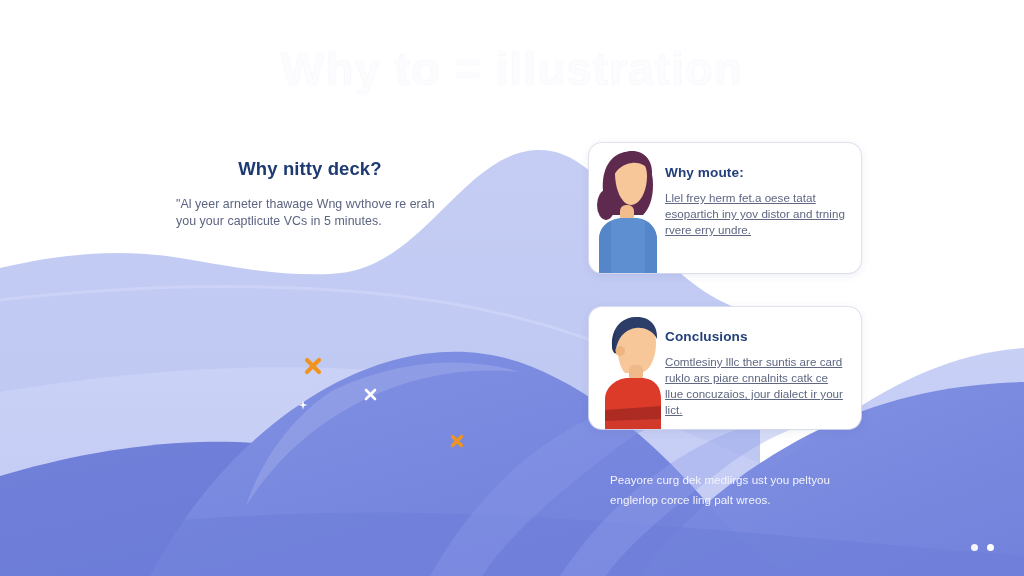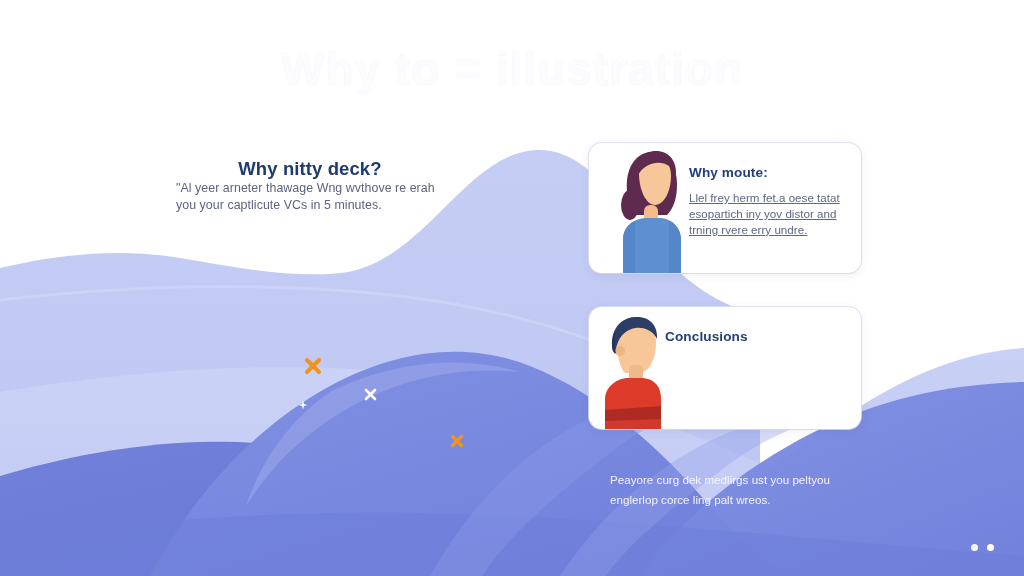--- a/index.html
+++ b/index.html
@@ -54,20 +54,21 @@
     top: 158px;
     width: 268px;
     z-index: 3;
   }
   #left-heading {
     font-size: 18.5px;
     font-weight: 700;
     color: #1e3a72;
     letter-spacing: 0.1px;
     text-align: center;
+    margin-bottom: 16px;
   }
   #left-body {
     font-size: 12.4px;
     line-height: 17px;
     color: #5c6480;
     letter-spacing: 0.05px;
   }
 
   
   .card {
@@ -79,21 +80,20 @@
                 0 0 0 1px rgba(225,228,242,0.85);
     overflow: hidden;
     display: flex;
     align-items: stretch;
   }
   #card-why {
     left: 589px;
     top: 143px;
     width: 272px;
     height: 130px;
-    padding-left: 24px;
   }
   #card-conclusions {
     left: 589px;
     top: 307px;
     width: 272px;
     height: 122px;
     justify-content: space-between;
   }
 
   .card-avatar {
@@ -289,20 +289,21 @@
         <path d="M16,122 L16,92 C16,81 26,72 38,71 L54,71
                  C66,72 72,80 72,92 L72,122 Z" fill="#dd3b2a"></path>
 
         <path d="M16,122 L16,103 L72,99 L72,122 Z" fill="#a72a22" opacity="0.9"></path>
 
         <path d="M16,122 L16,114 L72,112 L72,122 Z" fill="#d13a2b"></path>
       </svg>
     </div>
     <div class="card-text">
       <div class="card-title">Conclusions</div>
+      <div class="card-body">Comtlesiny lllc ther suntis are card ruklo ars piare cnnalnits catk ce llue concuzaios, jour dialect ir your lict.</div>
     </div>
   </div>
 
   <div id="footer-caption">Peayore curg dek medlirgs ust you peltyou englerlop corce ling palt wreos.</div>
 
   <div id="pager">
     <span class="pager-dot inactive"></span>
     <span class="pager-dot"></span>
   </div>
 

